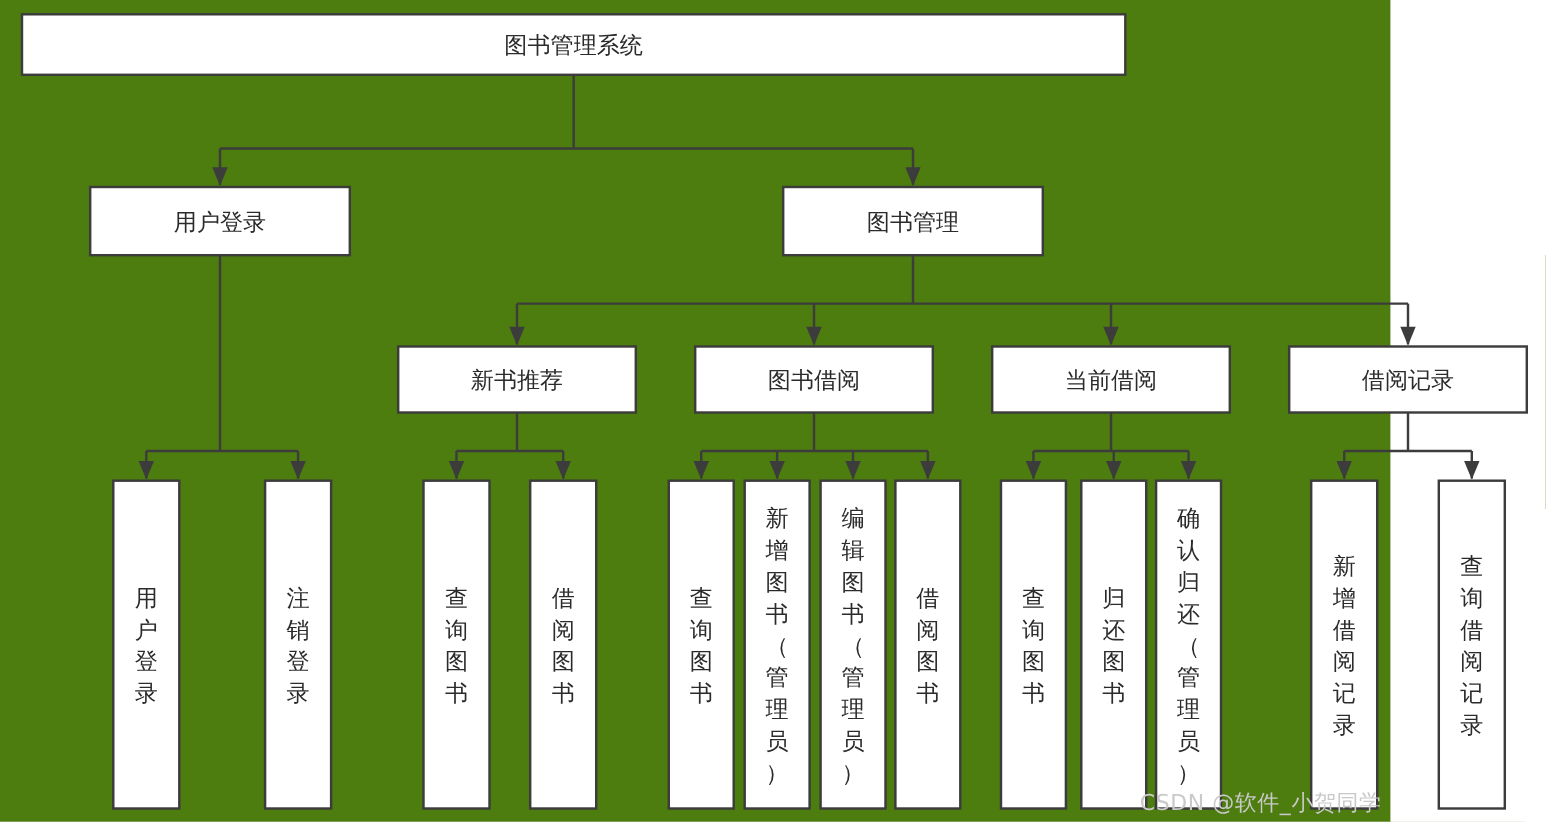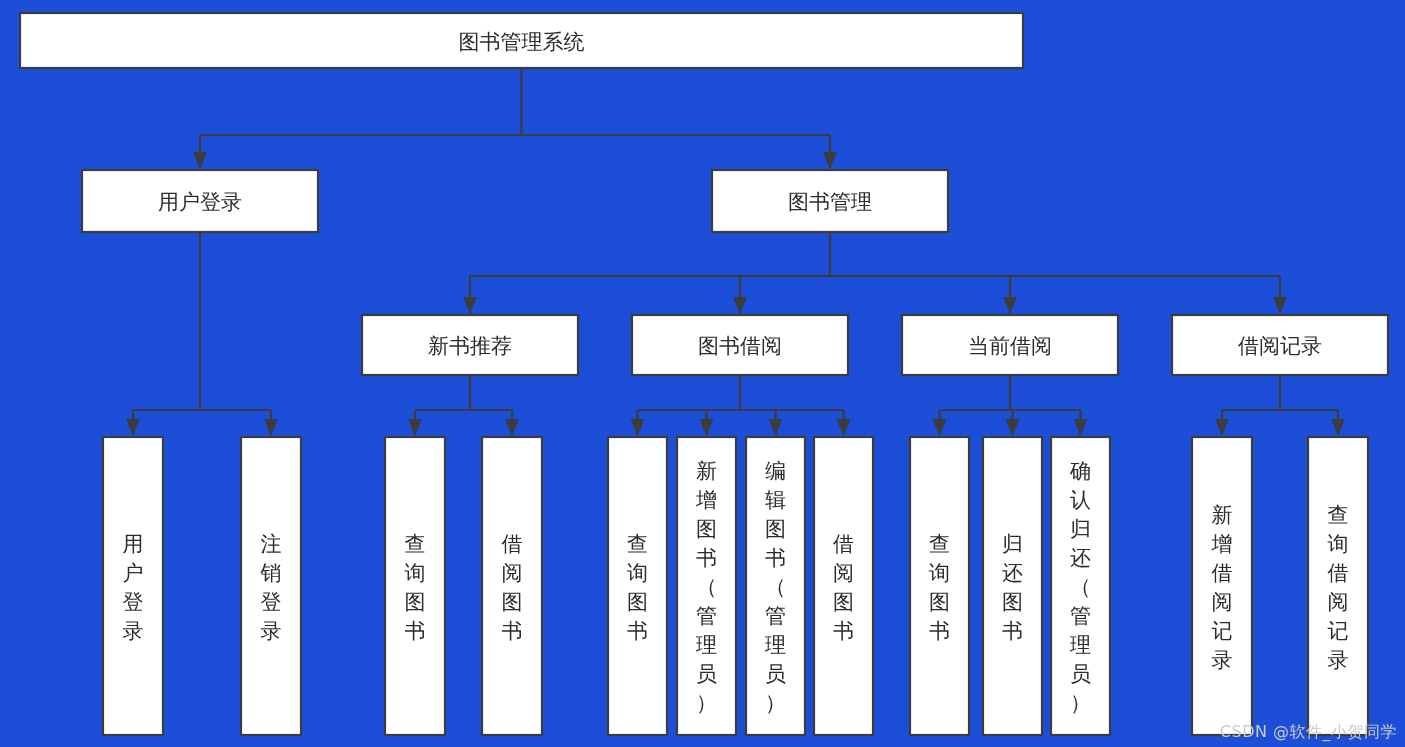--- a/index.html
+++ b/index.html
@@ -8,23 +8,23 @@
     background: #ffffff;
   }
   body {
     width: 1405px;
     height: 747px;
     overflow: hidden;
     font-family: "DejaVu Sans", "Liberation Sans", sans-serif;
   }
   #diagram-root {
     position: relative;
-    width: 1405px;
+    width: 1264px;
     height: 747px;
-    background: #1d4ed8;
+    background: #4d7c0f;
   }
   svg.diagram-canvas {
     position: absolute;
     left: 0;
     top: 0;
     width: 1405px;
     height: 747px;
   }
   .node-box {
     fill: #ffffff;
@@ -51,21 +51,21 @@
     fill: #2b2b2b;
     font-family: "DejaVu Sans", "Liberation Sans", sans-serif;
     font-size: 21px;
     text-anchor: middle;
   }
   .watermark {
     position: absolute;
     right: 8px;
     bottom: 4px;
     color: #c9c9c9;
-    font-size: 16px;
+    font-size: 20px;
     font-family: "DejaVu Sans", "Liberation Sans", sans-serif;
     white-space: nowrap;
     letter-spacing: 0.5px;
   }
 </style>
 </head>
 <body>
 
 <div id="diagram-root">
   <svg class="diagram-canvas" id="diagram-svg" viewBox="0 0 1405 747" xmlns="http://www.w3.org/2000/svg">

